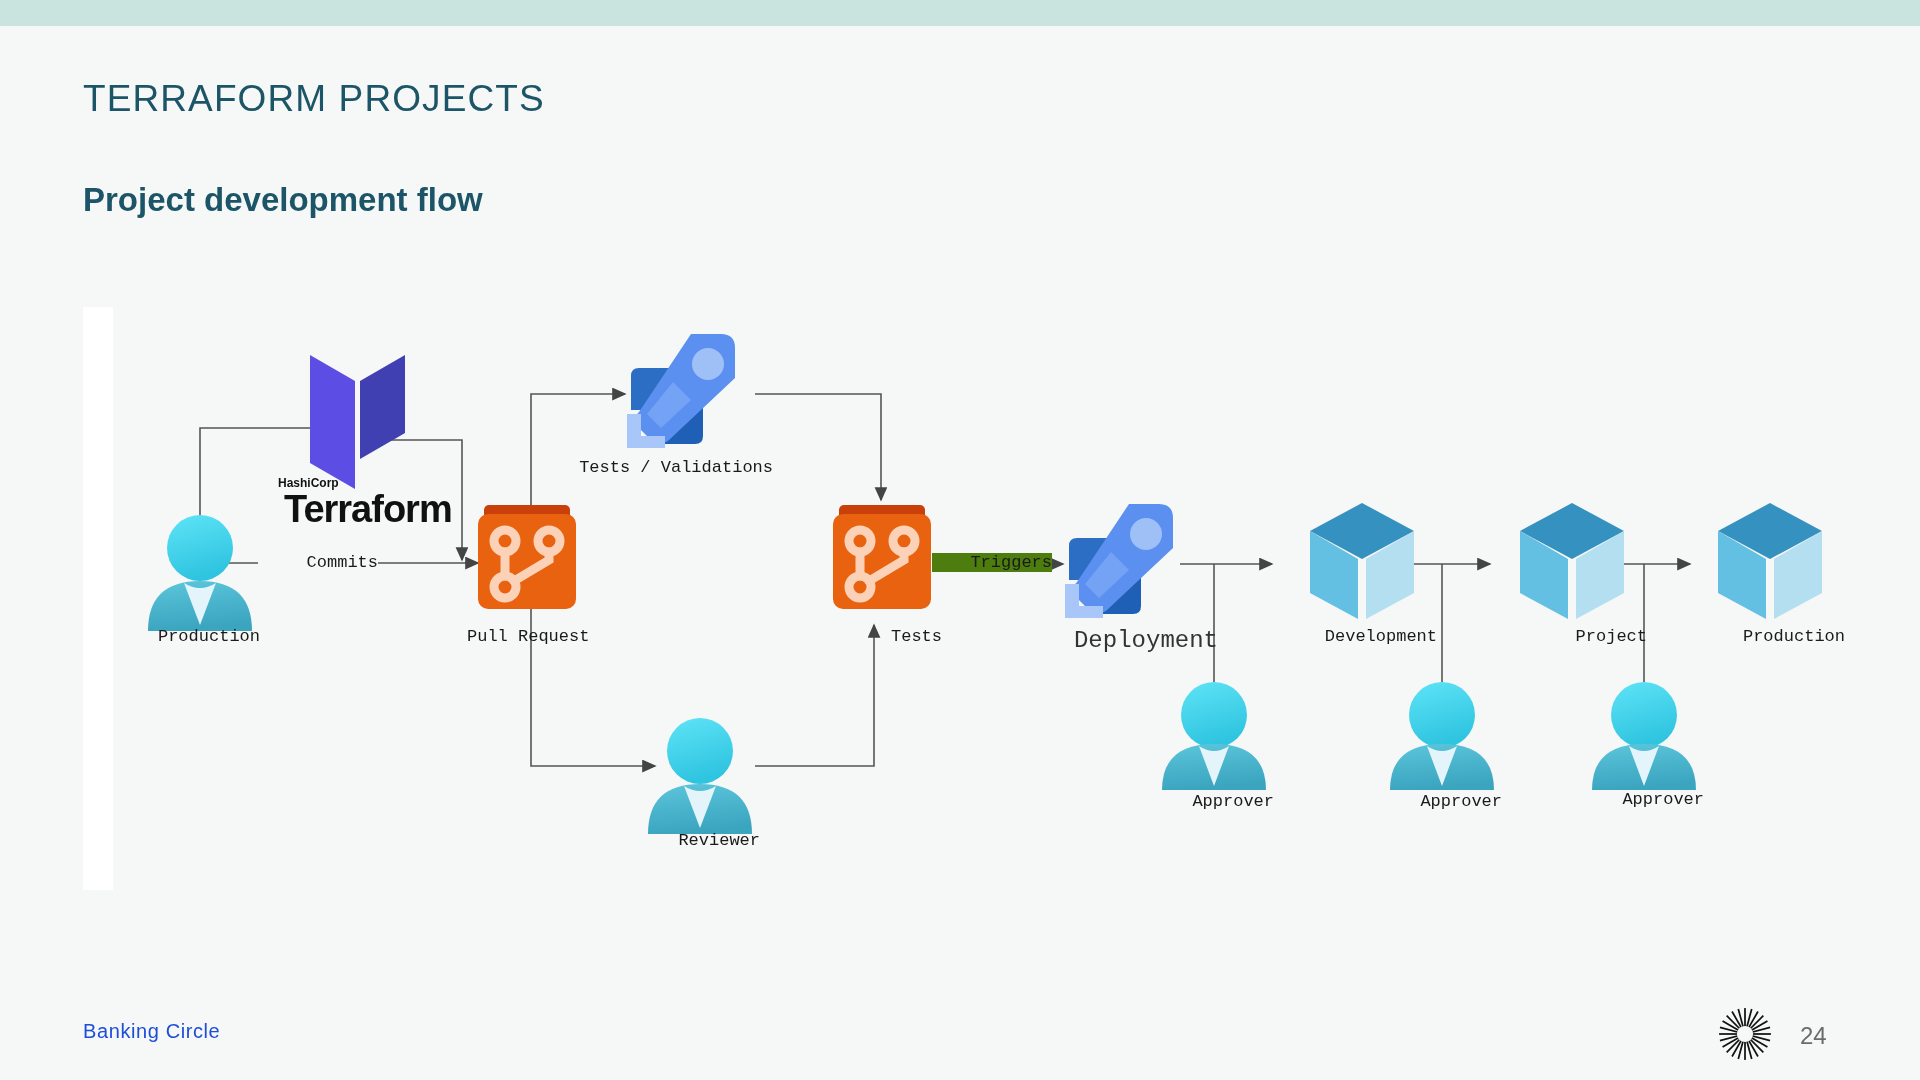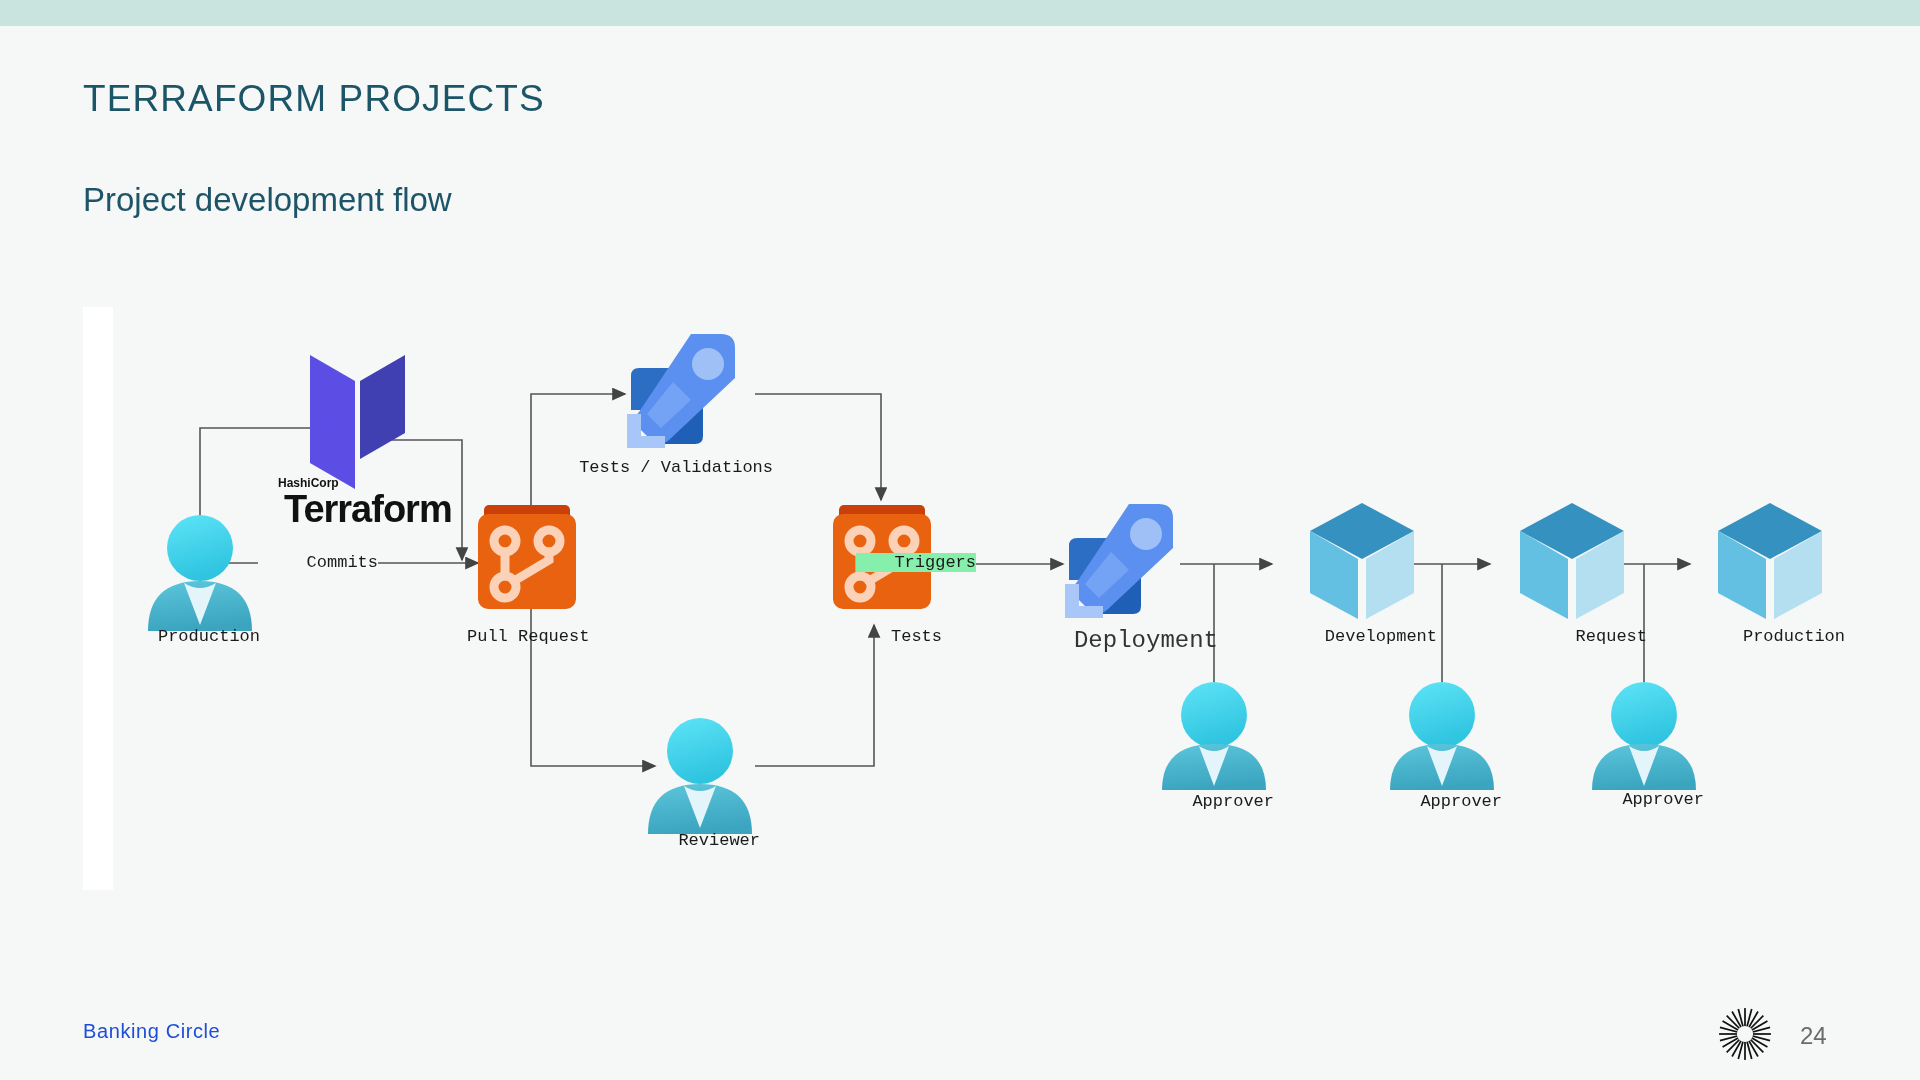--- a/index.html
+++ b/index.html
@@ -14,21 +14,21 @@
     position:absolute;left:0;top:0;width:1920px;height:26px;
     background:#c9e4de;
   }
   #title{
     position:absolute;left:83px;top:78px;
     font-size:37px;letter-spacing:1.1px;
     color:#1c5567;font-weight:400;
   }
   #subtitle{
     position:absolute;left:83px;top:181px;
-    font-size:33px;color:#1c5567;font-weight:400;
+    font-size:33px;color:#1c5567;font-weight:700;
   }
   #leftbar{
     position:absolute;left:83px;top:307px;width:30px;height:583px;
     background:#ffffff;
   }
   #canvas{position:absolute;left:0;top:0;width:1920px;height:1080px;}
   .lbl{
     position:absolute;color:#1a1a1a;font-size:17px;
     font-family:Liberation Mono, monospace;
     white-space:nowrap;text-align:right;
@@ -194,24 +194,24 @@
     <path d="M37,64 L52,104 L67,64 Q52,74 37,64 Z" fill="#e3f5fa"></path>
   </g>
 </svg>
 
 <div class="lbl" style="left:140px;top:627px;width:120px;">Production</div>
 <div class="lbl" style="left:258px;top:553px;width:120px;background:#f6f7f7;">Commits</div>
 <div class="lbl" style="left:467px;top:627px;width:120px;">Pull Request</div>
 <div class="lbl" style="left:573px;top:458px;width:200px;">Tests / Validations</div>
 <div class="lbl" style="left:640px;top:831px;width:120px;">Reviewer</div>
 <div class="lbl" style="left:822px;top:627px;width:120px;">Tests</div>
-<div class="lbl" style="left:856px;top:553px;width:120px;background:#86efac;">Triggers</div>
+<div class="lbl" style="left:932px;top:553px;width:120px;background:#4d7c0f;">Triggers</div>
 <div class="lbl big" style="left:1058px;top:627px;width:160px;">Deployment</div>
 <div class="lbl" style="left:1287px;top:627px;width:150px;">Development</div>
-<div class="lbl" style="left:1497px;top:627px;width:150px;">Request</div>
+<div class="lbl" style="left:1497px;top:627px;width:150px;">Project</div>
 <div class="lbl" style="left:1695px;top:627px;width:150px;">Production</div>
 <div class="lbl" style="left:1154px;top:792px;width:120px;">Approver</div>
 <div class="lbl" style="left:1382px;top:792px;width:120px;">Approver</div>
 <div class="lbl" style="left:1584px;top:790px;width:120px;">Approver</div>
 
 <div id="footer-brand">Banking Circle</div>
 
 <svg id="logo" viewBox="0 0 100 100">
   <g id="rays" fill="#111">
       <rect x="48.4" y="2" width="3.2" height="46" transform="rotate(0 50 50)"></rect>

